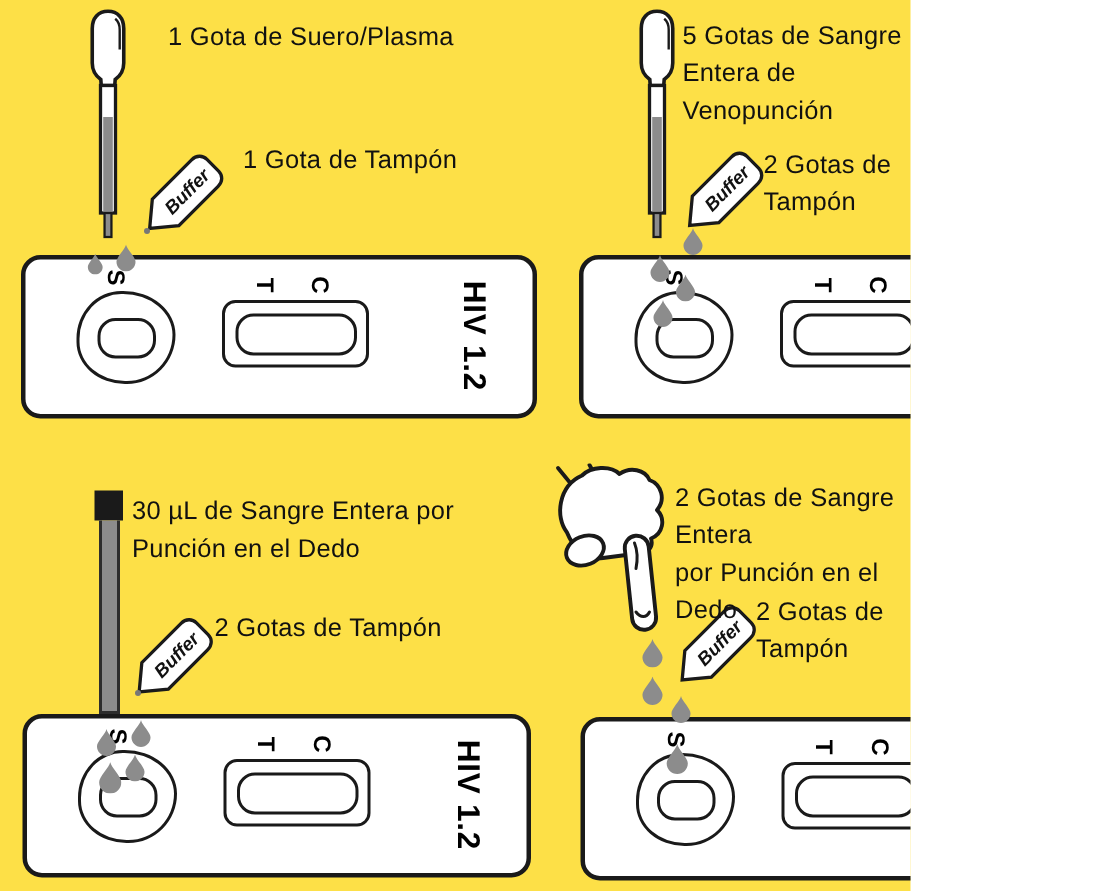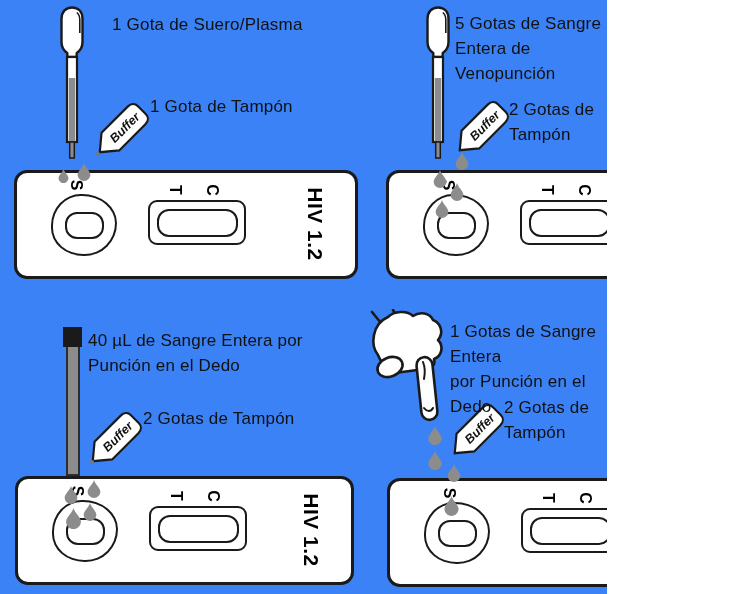--- a/index.html
+++ b/index.html
@@ -1,17 +1,17 @@
 <!DOCTYPE html>
 <html style="--ink: #1a1a1a; --liquid: #8c8c8c;"><head>
 <meta charset="utf-8">
 <style>
   html,body{margin:0;padding:0;background:#fff;}
   .canvas{
-    position:relative;width:607px;height:594px;background:#3b82f6;overflow:hidden;
+    position:relative;width:607px;height:594px;background:#fde047;overflow:hidden;
     font-family:"Liberation Sans","DejaVu Sans",sans-serif;color:#111;
   }
   .panel{display:contents;}
   .label{
     position:absolute;font-size:17px;line-height:25px;letter-spacing:.2px;
     white-space:pre-line;color:#111;z-index:4;
   }
   
   .cassette{
     position:absolute;height:103px;background:#fff;
@@ -79,21 +79,21 @@
     </svg>
     <div class="label" style="left:112px;top:12px">1 Gota de Suero/Plasma</div>
 
     <div class="bottle" style="left:86px;top:114px">
       <svg width="70" height="34" viewBox="0 0 70 34">
         <path class="sv-outline" stroke-width="2.2" d="M5 17 20 4.5h37c4.5 0 7.5 3 7.5 7v11c0 4-3 7-7.5 7H20Z"></path>
         <text class="bottle-text" x="40" y="21.5">Buffer</text>
       </svg>
     </div>
     <span class="tip-dot" style="left:96px;top:152px"></span>
-    <div class="label" style="left:150px;top:94px">1 Gota de Tampón</div>
+    <div class="label" style="left:162px;top:94px">1 Gota de Tampón</div>
 
     <div class="cassette" style="left:14px;top:170px;width:338px">
       <span class="mark mark-s">S</span>
       <div class="well">
         <div class="well-inner"></div>
       </div>
       <span class="mark mark-t">T</span>
       <span class="mark mark-c">C</span>
       <div class="window">
         <div class="window-inner"></div>
@@ -155,21 +155,21 @@
         <path d="M6 0C5.5 3 0 7.8 0 10.9 0 14.3 2.7 17 6 17s6-2.7 6-6.1C12 7.8 6.5 3 6 0Z"></path>
       </svg>
   </section>
 
   
   <section class="panel">
     <div class="capillary" style="left:63px;top:327px">
       <div class="capillary-cap"></div>
       <div class="capillary-body"></div>
     </div>
-    <div class="label" style="left:88px;top:328px">40 µL de Sangre Entera por
+    <div class="label" style="left:88px;top:328px">30 µL de Sangre Entera por
 Punción en el Dedo</div>
 
     <div class="bottle" style="left:79px;top:423px">
       <svg width="70" height="34" viewBox="0 0 70 34">
         <path class="sv-outline" stroke-width="2.2" d="M5 17 20 4.5h37c4.5 0 7.5 3 7.5 7v11c0 4-3 7-7.5 7H20Z"></path>
         <text class="bottle-text" x="40" y="21.5">Buffer</text>
       </svg>
     </div>
     <span class="tip-dot" style="left:90px;top:460px"></span>
     <div class="label" style="left:143px;top:406px">2 Gotas de Tampón</div>
@@ -207,21 +207,21 @@
       <g fill="#fff" stroke="#1a1a1a" stroke-width="2.6" stroke-linecap="round" stroke-linejoin="round">
         <path d="M15 14 6 3" fill="none"></path>
         <path d="M31 8 27 1" fill="none"></path>
         <path d="M12 46C4 36 6 15 22 8c6-6 19-7 25-1 7-5 17-3 20 4 8 3 11 13 5 20 6 6 4 16-4 19 2 6-3 11-9 10l-23 3c-12 2-20-7-24-17Z"></path>
         <ellipse cx="24" cy="58" rx="13" ry="9.5" transform="rotate(-22 24 58)"></ellipse>
         <rect x="53" y="48" width="16" height="63" rx="8" transform="rotate(-6 61 80)"></rect>
         <path d="M57 53c2 5 2 12 1 17" fill="none" stroke-width="2"></path>
         <path d="M58 99c3 4 7 4 9 0" fill="none" stroke-width="2"></path>
       </g>
     </svg>
-    <div class="label" style="left:450px;top:319px">1 Gotas de Sangre Entera
+    <div class="label" style="left:450px;top:319px">2 Gotas de Sangre Entera
 por Punción en el Dedo</div>
 
     <div class="bottle" style="left:441px;top:415px">
       <svg width="70" height="34" viewBox="0 0 70 34">
         <path class="sv-outline" stroke-width="2.2" d="M5 17 20 4.5h37c4.5 0 7.5 3 7.5 7v11c0 4-3 7-7.5 7H20Z"></path>
         <text class="bottle-text" x="40" y="21.5">Buffer</text>
       </svg>
     </div>
     <div class="label" style="left:504px;top:395px">2 Gotas de Tampón</div>
 

